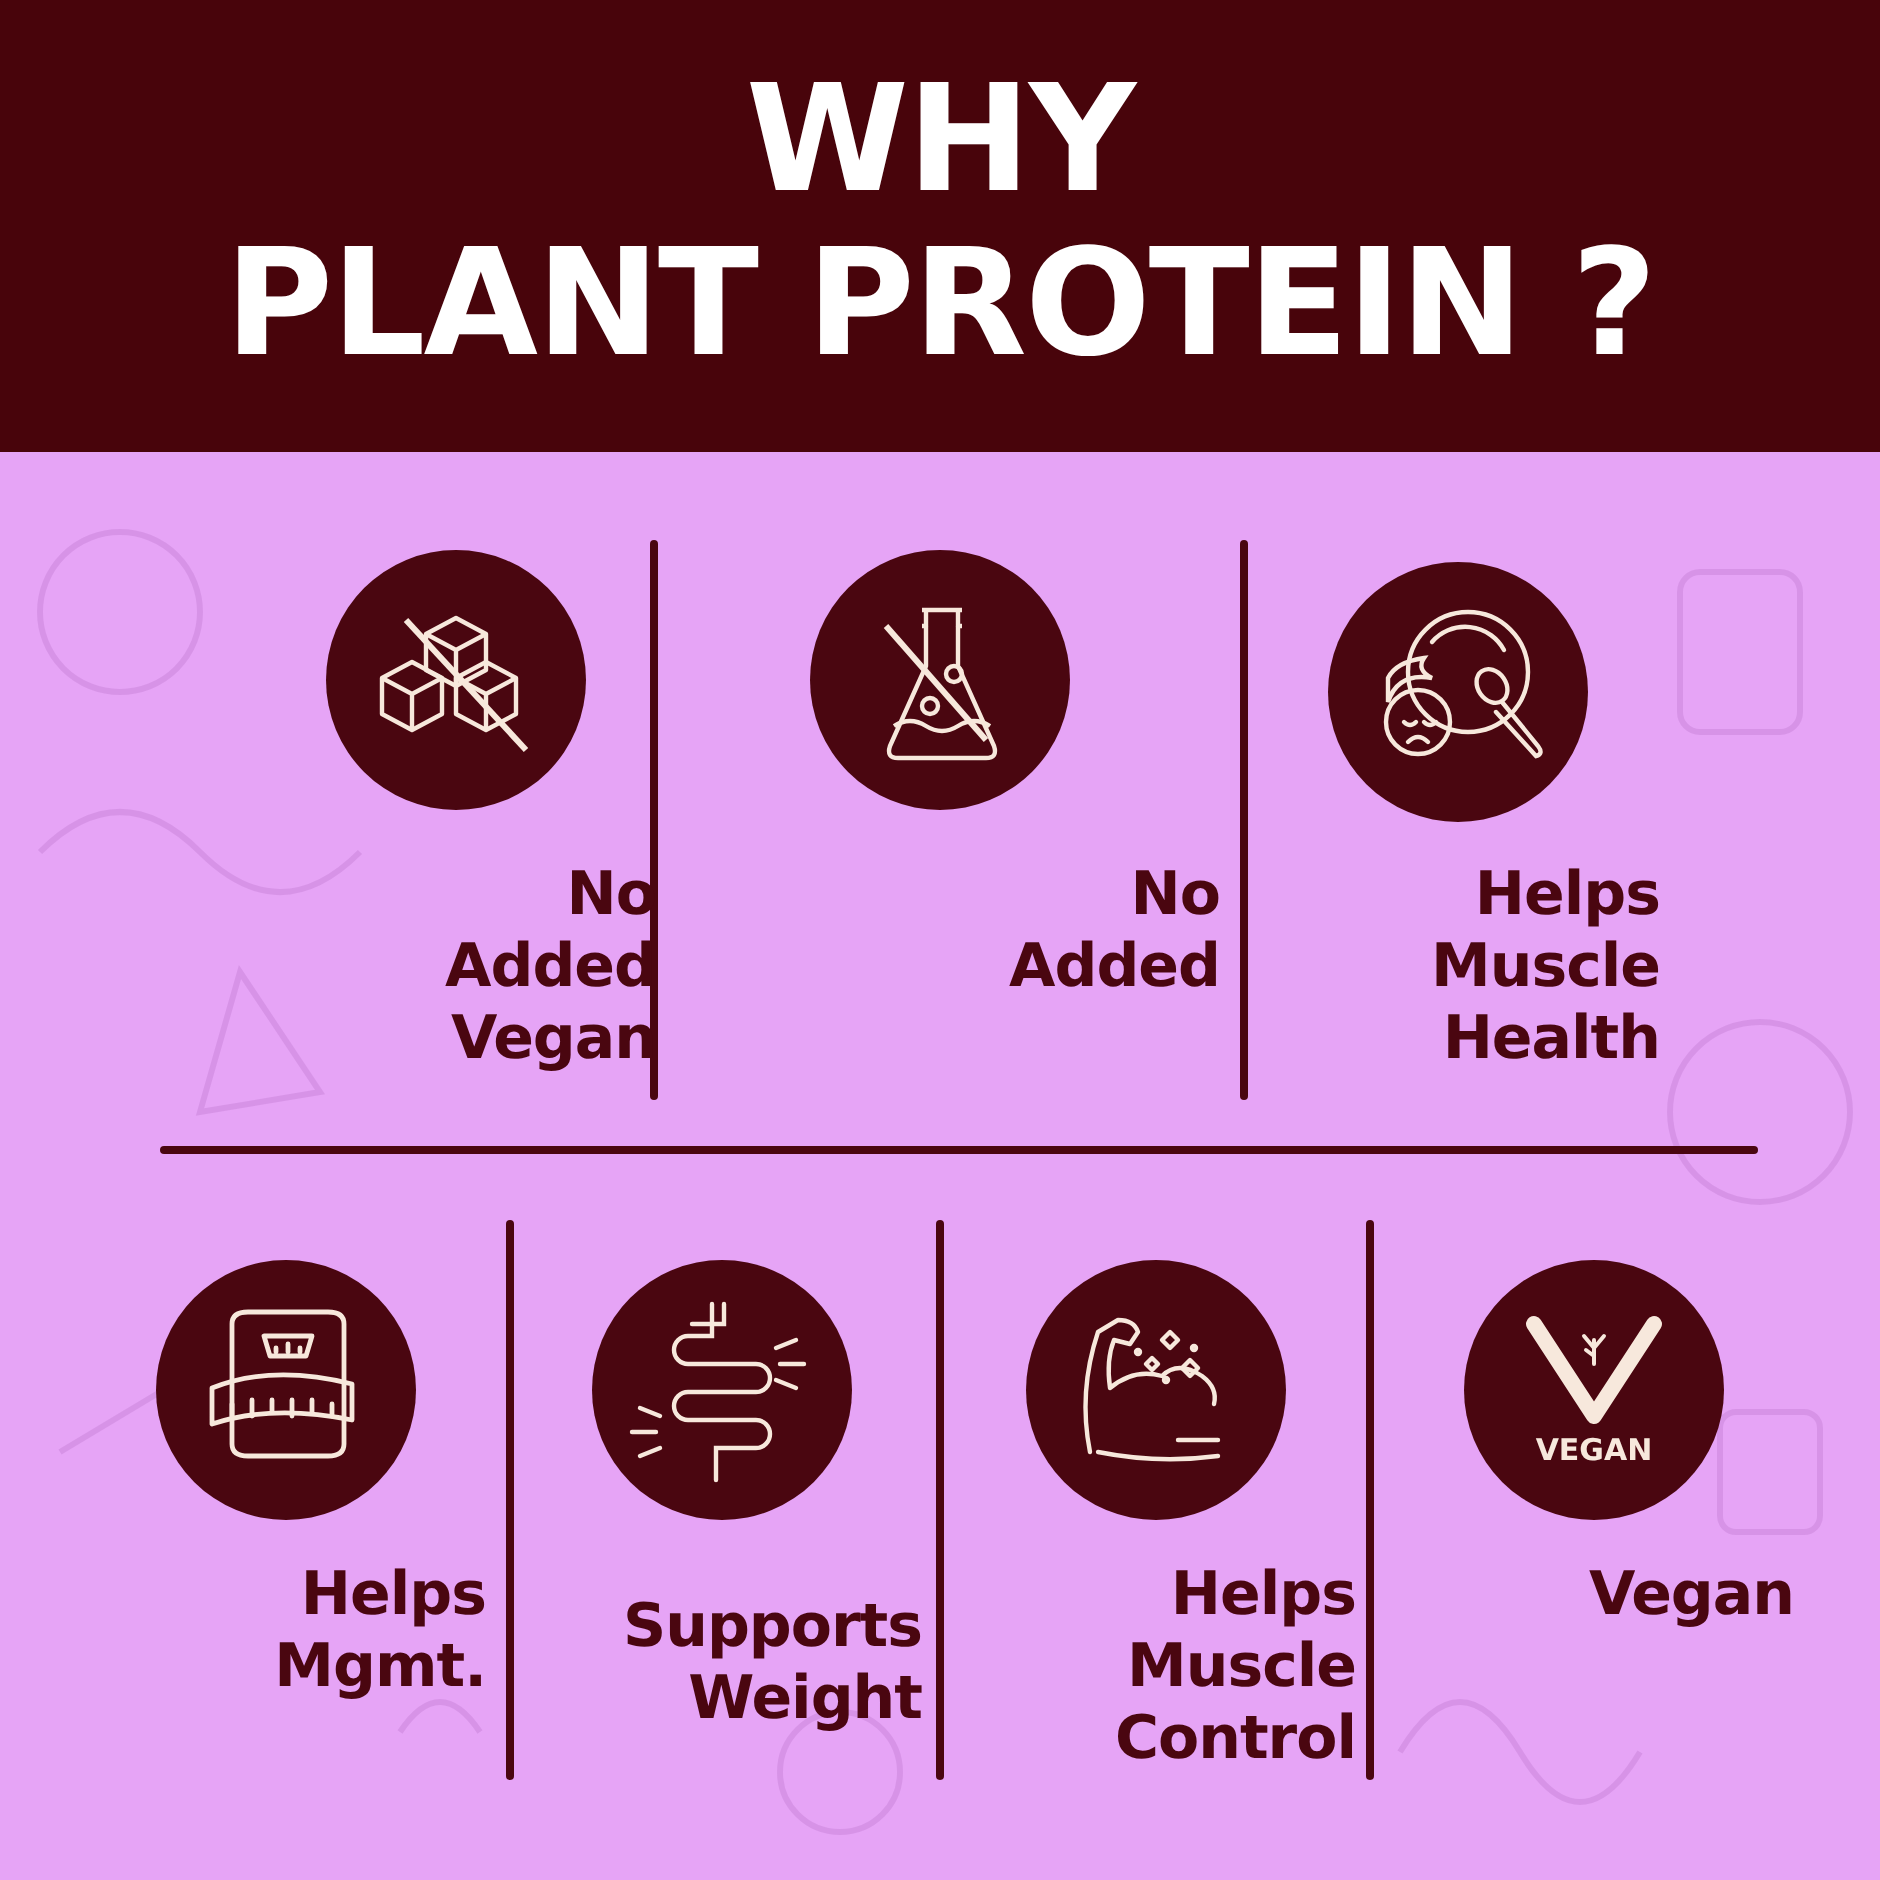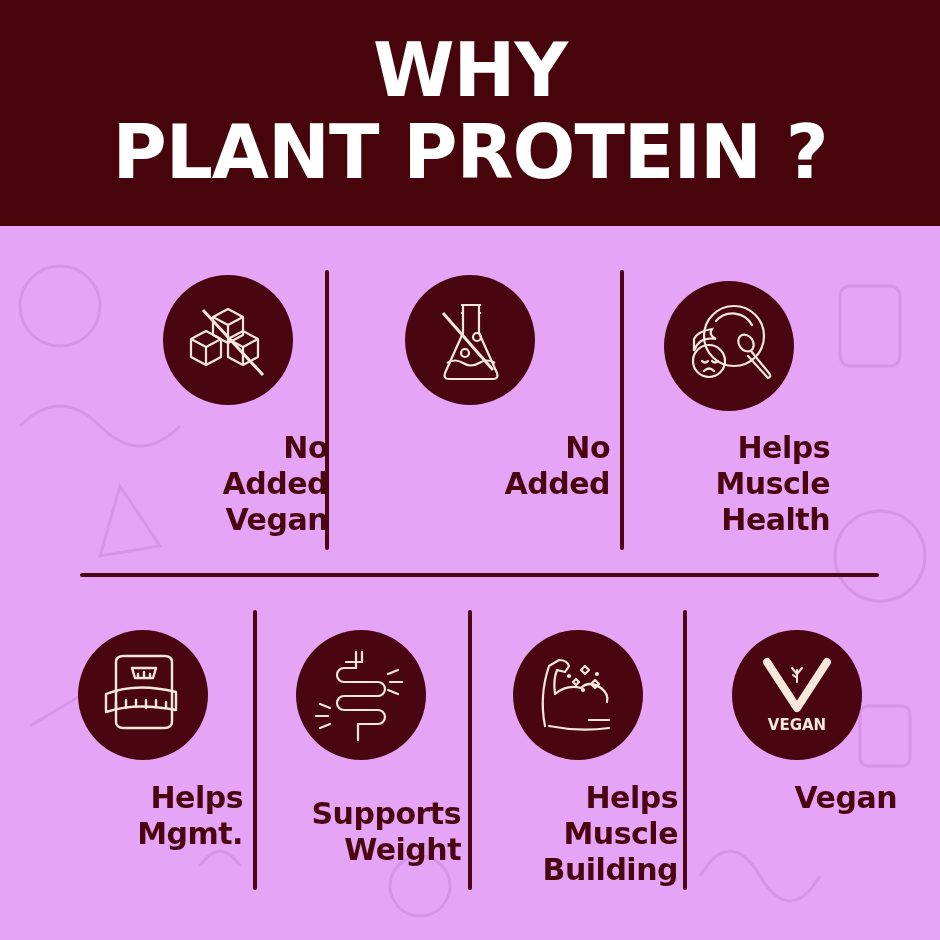--- a/index.html
+++ b/index.html
@@ -126,21 +126,21 @@
     <path d="M36 96 q30 6 60 2 M76 90 h20"></path>
     <path d="M68 40 l4 -4 l4 4 l-4 4 z M60 52 l3 -3 l3 3 l-3 3 z M78 54 l4 -4 l4 4 l-4 4 z"></path>
     <circle cx="56" cy="46" r="1"></circle>
       <circle cx="84" cy="44" r="1"></circle>
       <circle cx="70" cy="60" r="1"></circle>
   </svg>
 </div>
 <div class="label" style="left:478px;top:780px;width:200px;">
   <div>Helps</div>
   <div>Muscle</div>
-  <div>Building</div>
+  <div>Control</div>
 </div>
 
 <div class="circle" style="left:732px;top:630px;">
   <svg viewBox="0 0 130 130" fill="none" stroke="#f7e8dc" stroke-linecap="round" stroke-linejoin="round">
     <path d="M35 32 L65 78 L95 32" stroke-width="8"></path>
     <path d="M65 52 v-12 M65 44 l-5 -6 M65 44 l5 -6 M65 48 l-4 -3" stroke-width="2"></path>
   </svg>
   <div style="position:absolute;left:0;top:86px;width:130px;text-align:center;color:#f7e8dc;font-weight:bold;font-size:15px;font-family:'DejaVu Sans',sans-serif;">VEGAN</div>
 </div>
 <div class="label" style="left:697px;top:780px;width:200px;">

